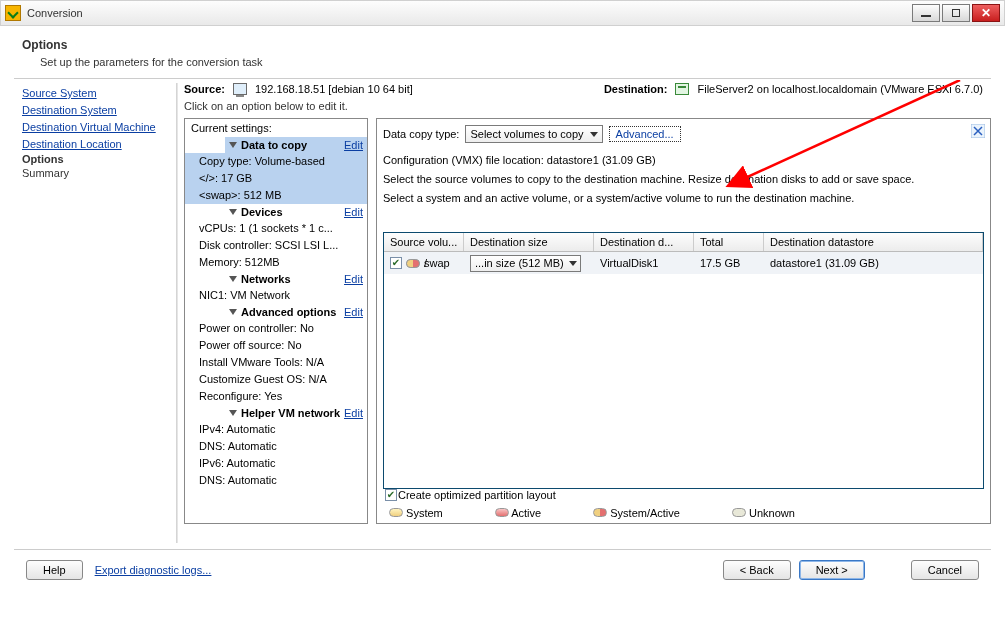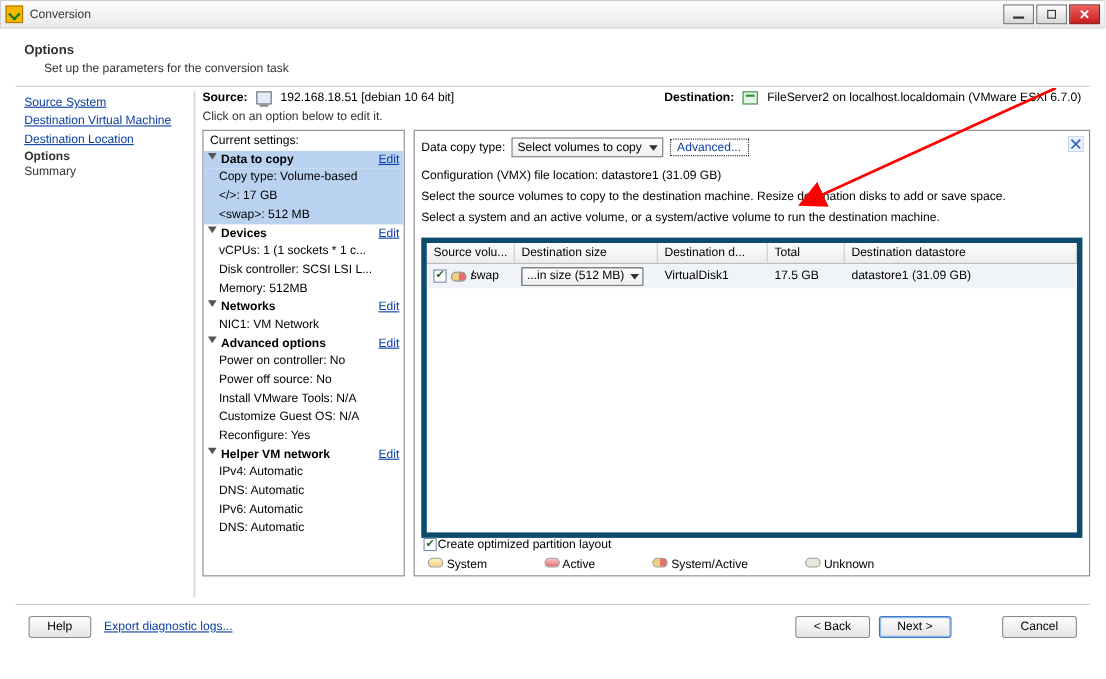--- a/index.html
+++ b/index.html
@@ -45,39 +45,39 @@
 
   .lower { display:flex; gap:8px; height: 406px; }
 
   
   .settings-panel { width:184px; border:1px solid #888; background:#fff; display:flex; flex-direction:column; overflow:hidden; }
   .settings-panel .caption { padding:3px 6px; }
   .settings-panel .scroll { overflow-y:scroll; overflow-x:hidden; flex:1; }
   .settings-panel .scroll::-webkit-scrollbar{width:16px;}
   .settings-panel .scroll::-webkit-scrollbar-track{background:#f0f0f0;border-left:1px solid #ccc;}
   .settings-panel .scroll::-webkit-scrollbar-thumb{background:linear-gradient(#e8e8e8,#cfcfcf);border:1px solid #999;}
-  .sect-head { display:flex; padding: 2px 4px; font-weight:bold; }
+  .sect-head { display:flex; align-items:center; padding: 2px 4px; font-weight:bold;margin-left:40px; }
   .sect-head.sel { background:#b9d2ef; }
   .sect-head .tri { width:0;height:0;border-left:4px solid transparent;border-right:4px solid transparent;border-top:6px solid #555;margin-right:4px;}
   .sect-head .edit { margin-left:auto; color:#0a3ea2; font-weight:normal; text-decoration:underline; cursor:pointer;}
   .sect-body { padding: 0 4px 0 14px; }
   .sect-body > div { line-height:17px; white-space:nowrap; overflow:hidden; text-overflow:ellipsis;}
   .sect-body.sel { background:#b9d2ef; }
 
   
   .editor-panel { flex:1; border:1px solid #888; background:#fff; display:flex; flex-direction:column; padding: 6px 6px 4px 6px; position:relative;}
   .editor-panel .close-x { position:absolute; top:4px; right:4px; width:16px;height:16px; display:flex;align-items:center;justify-content:center; color:#2a5fbf; cursor:pointer;}
   .row1 { display:flex; align-items:center; gap:6px; margin-bottom:10px;}
   .select { border:1px solid #7a7a7a; background:linear-gradient(#fff,#eee); padding:1px 18px 1px 4px; position:relative; height:18px; line-height:14px;}
   .select::after{content:"";position:absolute;right:4px;top:6px;width:0;height:0;border-left:4px solid transparent;border-right:4px solid transparent;border-top:5px solid #333;}
   .adv-btn { border:1px dotted #333; padding:1px 6px; color:#0a3ea2; cursor:pointer;}
 
   .editor-body { flex:1; display:flex; flex-direction:column; }
   .editor-body p { margin-bottom:4px; line-height:15px;}
-  .vol-table { border:5px solid #0c4a6e; margin-top:6px; flex:1; overflow:hidden;}
+  .vol-table { border:1px solid #0c4a6e; margin-top:22px; flex:1; overflow:hidden;}
   .vol-table .th-row { display:flex; background:linear-gradient(#fdfdfd,#ececec); border-bottom:1px solid #bbb;}
   .vol-table .th { padding:3px 6px; border-right:1px solid #ccc; font-weight:normal; white-space:nowrap;}
   .vol-table .tr { display:flex; align-items:center; height:22px;}
   .vol-table .tr:nth-child(odd){background:#f0f3f7;}
   .vol-table .td { padding:2px 6px; display:flex; align-items:center; gap:4px;}
   .c1{width:80px;} .c2{width:130px;} .c3{width:100px;} .c4{width:70px;} .c5{flex:1;}
   .cb{width:12px;height:12px;border:1px solid #7a8fa8;display:inline-flex;align-items:center;justify-content:center;background:#fff;}
   .cb.checked::after{content:"✔";font-size:10px;color:#2a6b2a;line-height:10px;}
   .disk-icon{width:14px;height:9px;border:1px solid #999;border-radius:6px;display:inline-block;}
   .disk-icon.red{background:linear-gradient(#f8c4c4,#e47070);}
@@ -119,20 +119,21 @@
 </div>
 
 <div class="content">
   <div class="opt-title">Options</div>
   <div class="opt-sub">Set up the parameters for the conversion task</div>
 
   <div class="main-area">
 
     <div class="wizard-steps">
       <a>Source System</a>
+      <a>Destination System</a>
       <a>Destination Virtual Machine</a>
       <a>Destination Location</a>
       <span class="current">Options</span>
       <span class="plain">Summary</span>
     </div>
 
     <div class="vr"></div>
 
     <div class="right-col">
       <div class="header-line">

